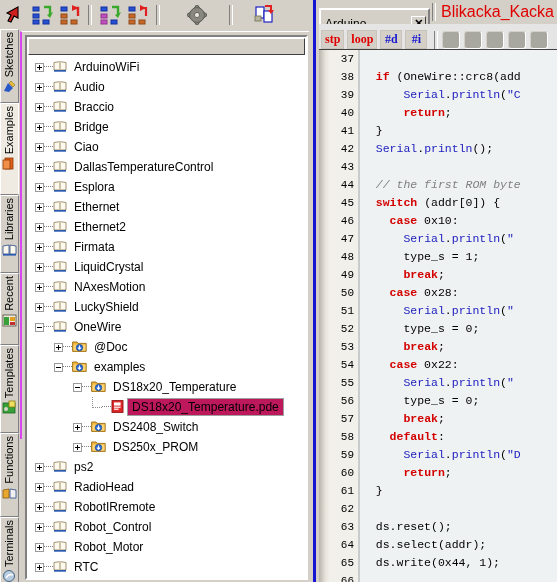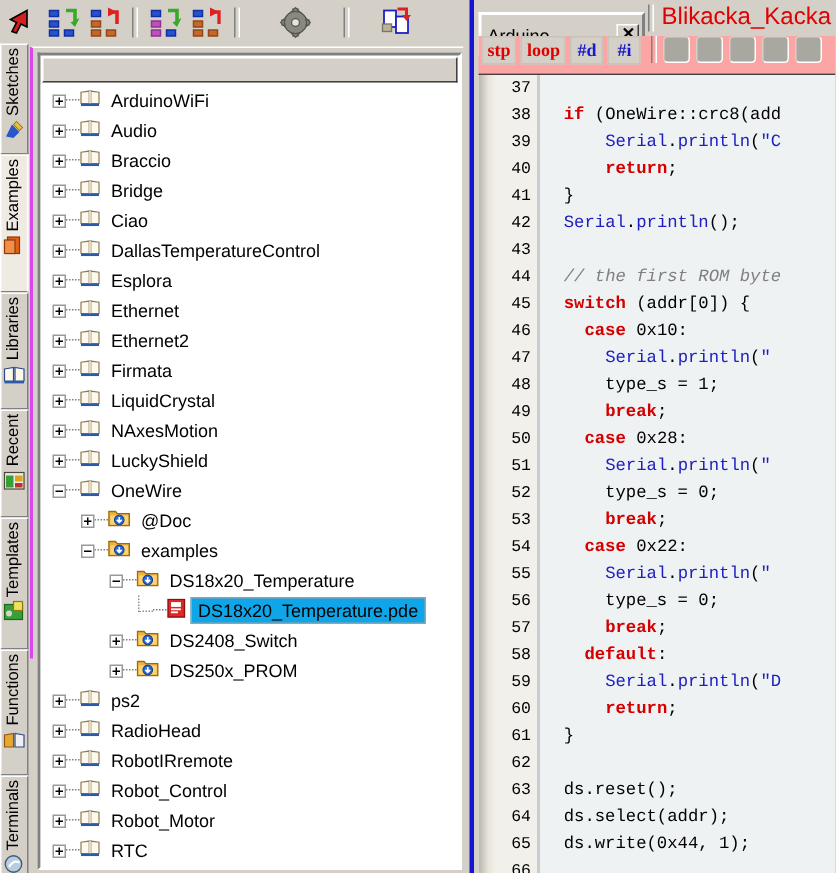--- a/index.html
+++ b/index.html
@@ -91,21 +91,21 @@
   }
   .row{
     position:relative;height:20px;display:flex;align-items:center;
     white-space:nowrap;
   }
   .row-label{
     font-family:"Liberation Sans", sans-serif;
     font-size:12px;line-height:20px;padding-left:4px;color:#000;
   }
   .row-label.sel{
-    background:#0ea5e9;border:1px solid #a0a0a0;
+    background:#be185d;border:1px solid #a0a0a0;
     padding:0 4px;line-height:16px;
   }
   .plus{
     width:9px;height:9px;box-sizing:border-box;
     border:1px solid #9a9a9a;background:#fff;
     position:relative;flex:0 0 auto;
   }
   .plus:before{
     content:"";position:absolute;left:1px;top:3px;width:5px;height:1px;background:#000;
   }
@@ -157,22 +157,22 @@
     border-left:1px solid #808080;border-right:1px solid #ffffff;
   }
   .ed-tab-other{
     height:20px;margin-top:2px;padding:0 3px;
     display:flex;align-items:center;
     font-size:16px;color:#e00000;
   }
 
   .ed-toolbar{
     position:relative;height:25px;
-    background:#fca5a5;
-    display:flex;align-items:flex-start;
+    background:#e5e5e5;
+    display:flex;align-items:flex-end;
     padding-left:2px;
   }
   .kw-btn{
     height:19px;min-width:22px;padding:0 3px;margin-right:3px;
     background:#d4d0c8;
     border:1px solid #c8c4bc;
     box-sizing:border-box;
     display:flex;align-items:center;justify-content:center;
     font-family:"Liberation Serif", serif;
     font-size:12px;font-weight:bold;

